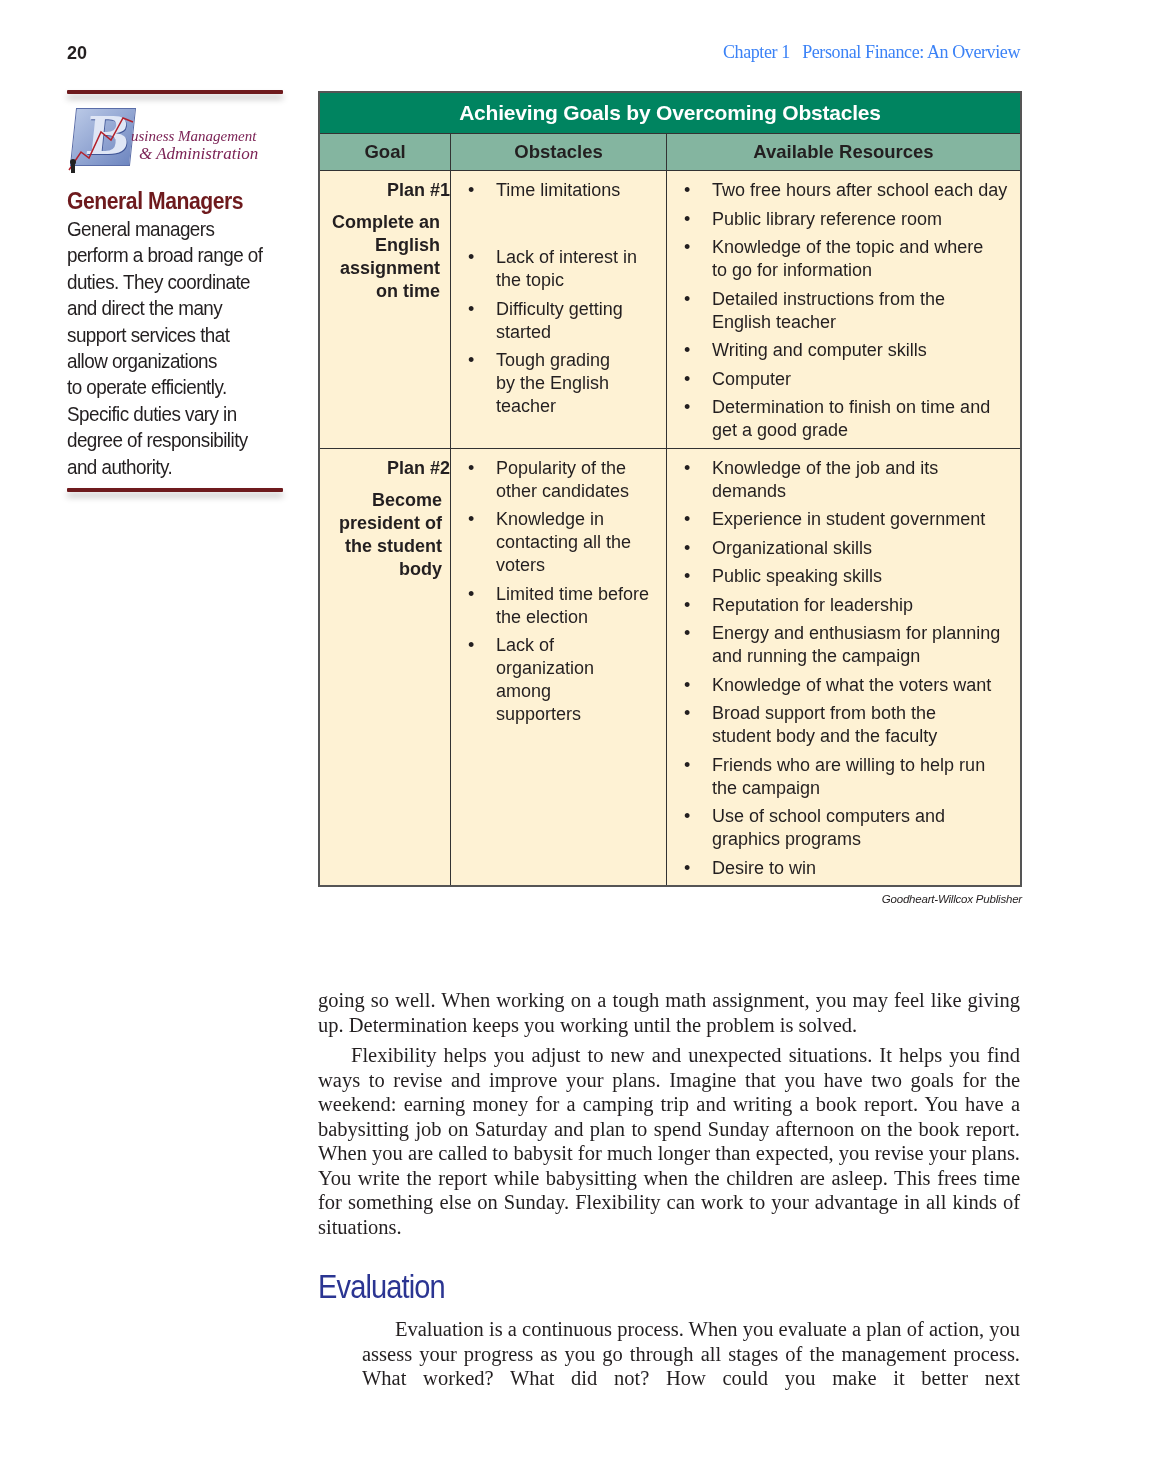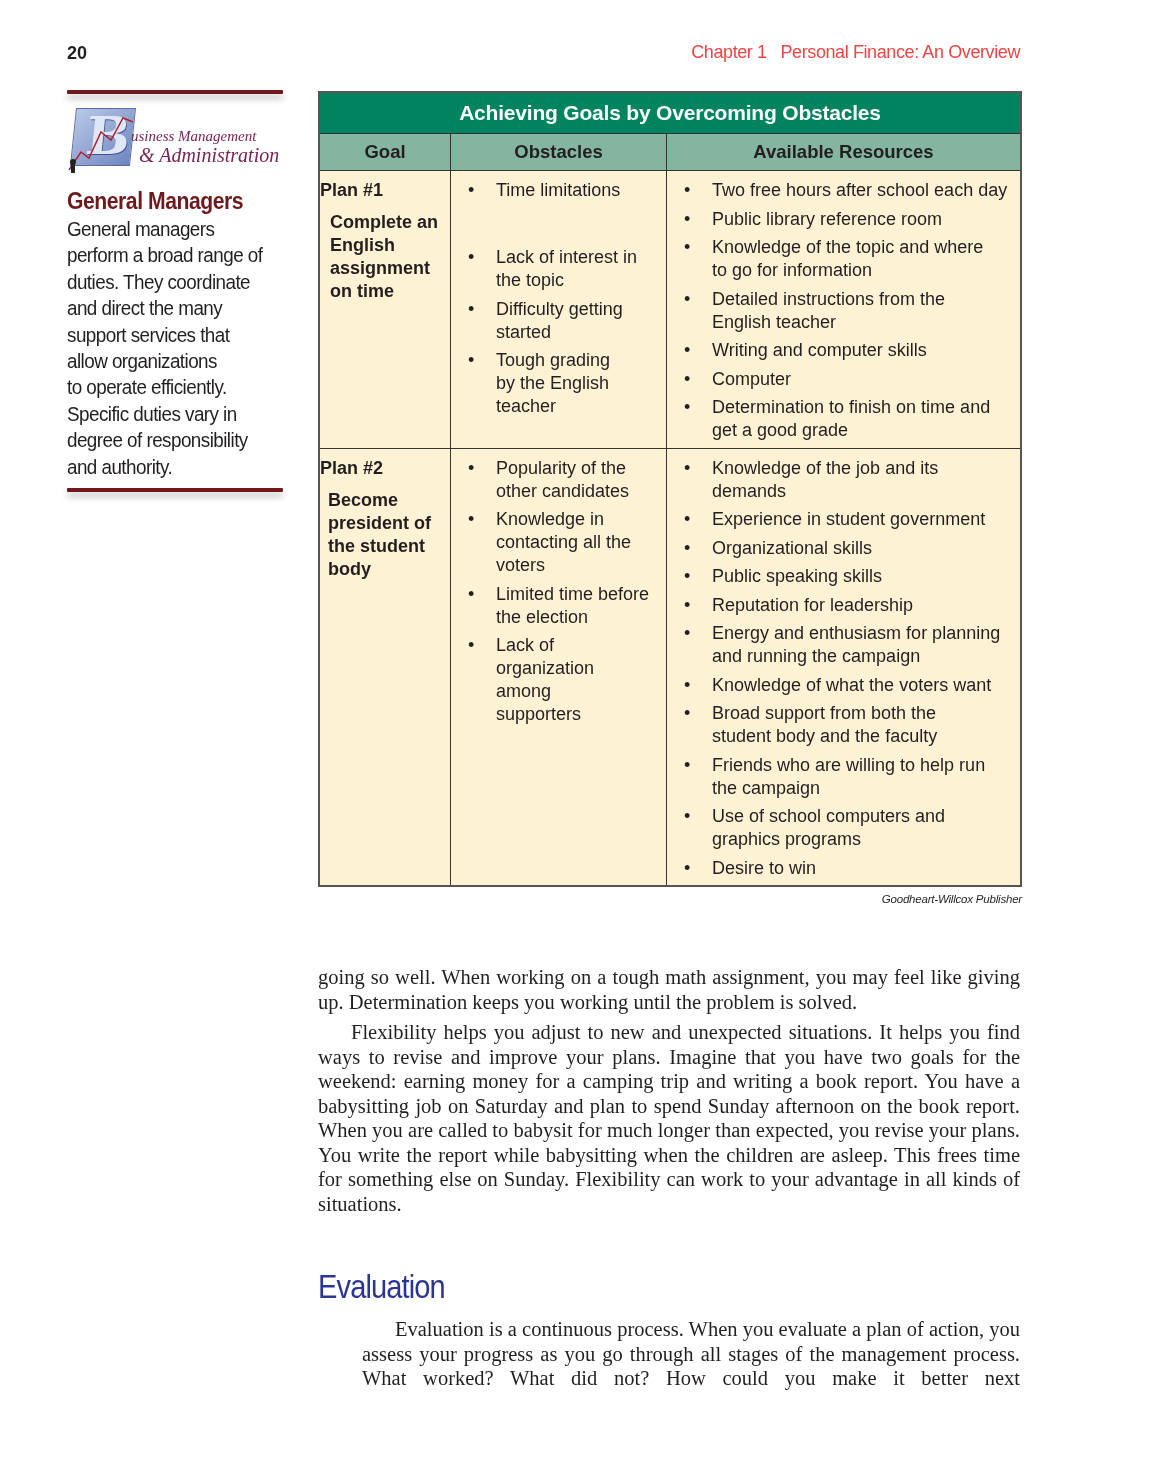--- a/index.html
+++ b/index.html
@@ -1,43 +1,43 @@
 <!DOCTYPE html>
 <html><head>
 <meta charset="utf-8">
 <style>
   html, body { margin: 0; padding: 0; background: #ffffff; }
   body { width: 1156px; height: 1479px; position: relative; overflow: hidden; color: #231f20; }
   .abs { position: absolute; }
 
   
   .page-num { left: 67px; top: 43px; font-family: "Liberation Sans", sans-serif; font-weight: bold; font-size: 18px; color: #231f20; }
-  .running-head { right: 136px; top: 42px; font-family: Liberation Sans, sans-serif; font-size: 18px; color: #ef4444; letter-spacing: -0.4px; font-weight: 300; }
+  .running-head { right: 136px; top: 42px; font-family: Liberation Serif, serif; font-size: 18px; color: #3b82f6; letter-spacing: -0.4px; font-weight: 300; }
 
   
   .sidebar { left: 67px; top: 90px; width: 216px; }
   .rule { height: 4px; background: #6e1a1d; box-shadow: 0 5px 6px rgba(0,0,0,0.25); border-radius: 1px; }
   .logo { height: 70px; position: relative; margin-top: 10px; }
   .logo-b { position: absolute; left: 6px; top: 4px; width: 58px; height: 56px; background: linear-gradient(135deg,#b9c8e6,#6e86c0); border: 1px solid #5a6da8; transform: skewX(-6deg); }
   .logo-b span { position:absolute; left: 12px; top: -4px; font-family: "DejaVu Serif", serif; font-weight: bold; font-size: 52px; color:#dfe6f5; text-shadow: 1px 1px 0 #3f5596; }
   .logo-line { position:absolute; left: 0; top: 8px; }
   .logo-text1 { position:absolute; left: 64px; top: 24px; font-family: "Liberation Serif", serif; font-style: italic; font-size: 15px; color: #7b2255; }
-  .logo-text2 { position:absolute; left: 72px; top: 40px; font-family: "Liberation Serif", serif; font-style: italic; font-size: 20px; color: #7b2255; }
+  .logo-text2 { position:absolute; left: 72px; top: 40px; font-family: "Liberation Serif", serif; font-style: italic; font-size: 17px; color: #7b2255; }
   .side-title { font-family: "Liberation Sans", sans-serif; font-weight: bold; font-size: 23px; color: #6e1a1d; margin-top: 14px; letter-spacing: -0.5px; transform: scaleX(0.92); transform-origin: left; white-space: nowrap; }
   .side-body { font-family: "Liberation Sans", sans-serif; font-size: 20.5px; line-height: 26.4px; color: #231f20; margin-top: 1px; letter-spacing: -0.6px; }
   .side-body div { white-space: nowrap; transform: scaleX(0.92); transform-origin: left; }
   .rule-bottom { margin-top: 8px; }
 
   
   .figure { left: 318px; top: 91px; width: 704px; }
   table.goals { width: 704px; border-collapse: collapse; border: 2px solid #555; font-family: "Liberation Sans", sans-serif; }
   .goals th.title { background: #008460; color: #fff; font-size: 21px; font-weight: bold; height: 40px; padding: 0; border-bottom: 1px solid #333; letter-spacing: -0.2px; }
   .goals th.col { background: #84b5a0; color: #231f20; font-size: 18.5px; font-weight: bold; height: 36px; padding: 0; border: 1px solid #333; }
   .goals td { background: #fef2d4; border: 1px solid #333; vertical-align: top; font-size: 18px; line-height: 23px; color: #231f20; }
-  .goals td.goal { width: 130px; text-align: left; font-weight: bold; padding: 8px 0 0 0; }
+  .goals td.goal { width: 130px; text-align: right; font-weight: bold; padding: 8px 0 0 0; }
   .goals td.goal .plan { margin-bottom: 9px; }
   .goals td.obs { width: 215px; padding: 8px 0 0 0; }
   .goals td.res { padding: 8px 0 0 0; }
   ul.bl { list-style: none; margin: 0; padding: 0; }
   ul.bl li { position: relative; padding-left: 45px; margin-bottom: 5.5px; }
   ul.bl li::before { content: "•"; position: absolute; left: 17px; top: 0; }
   td.row1 { height: 268px; }
   .credit { text-align: right; font-family: "Liberation Sans", sans-serif; font-style: italic; font-size: 11.5px; margin-top: 6px; color: #231f20; letter-spacing: -0.2px; }
   .caption { font-family: "DejaVu Sans", sans-serif; font-size: 17px; line-height: 25px; color: #231f20; margin-top: 1px; letter-spacing: -0.5px; font-weight: 300; }
   .caption b { font-weight: bold; letter-spacing: -0.2px; }
@@ -149,21 +149,21 @@
             <li style="padding-right:60px;">Use of school computers and graphics programs</li>
             <li>Desire to win</li>
           </ul>
         </td>
       </tr>
     </tbody>
   </table>
   <div class="credit">Goodheart-Willcox Publisher</div>
 </div>
 
-<div class="abs body-text" style="top: 965px;">
+<div class="abs body-text" style="top: 988px;">
   <p class="para">going so well. When working on a tough math assignment, you may feel like giving up. Determination keeps you working until the problem is solved.</p>
   <p class="para indent">Flexibility helps you adjust to new and unexpected situations. It helps you find ways to revise and improve your plans. Imagine that you have two goals for the weekend: earning money for a camping trip and writing a book report. You have a babysitting job on Saturday and plan to spend Sunday afternoon on the book report. When you are called to babysit for much longer than expected, you revise your plans. You write the report while babysitting when the children are asleep. This frees time for something else on Sunday. Flexibility can work to your advantage in all kinds of situations.</p>
 </div>
 
 <div class="abs heading">Evaluation</div>
 
 <div class="abs body-text" style="top: 1317px;">
   <p class="para indent" style="text-align-last: justify; margin-left: 44px;">Evaluation is a continuous process. When you evaluate a plan of action, you assess your progress as you go through all stages of the management process. What worked? What did not? How could you make it better next</p>
 </div>
 

